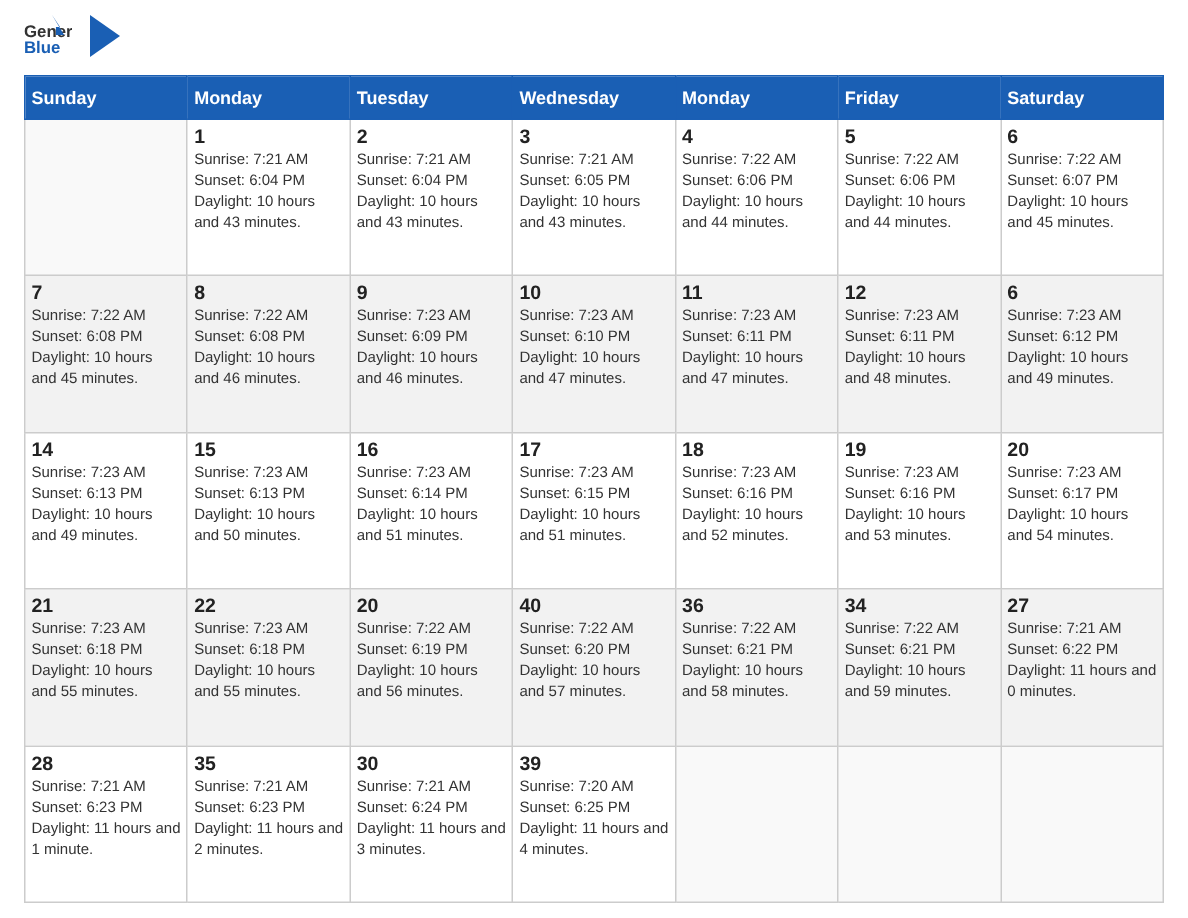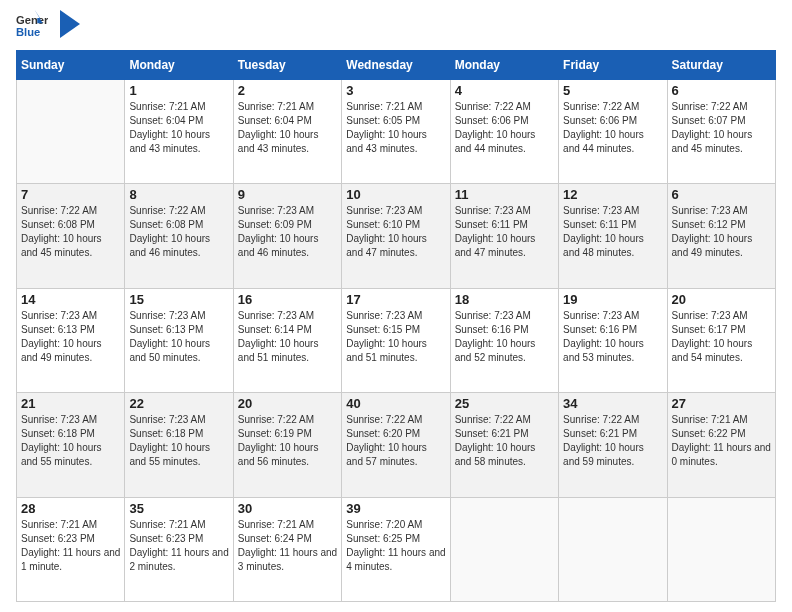--- a/index.html
+++ b/index.html
@@ -227,21 +227,21 @@
           </td>
           <td>
             <div class="day-number">20</div>
             <div class="day-info">Sunrise: 7:22 AM<br>Sunset: 6:19 PM<br>Daylight: 10 hours and 56 minutes.</div>
           </td>
           <td>
             <div class="day-number">40</div>
             <div class="day-info">Sunrise: 7:22 AM<br>Sunset: 6:20 PM<br>Daylight: 10 hours and 57 minutes.</div>
           </td>
           <td>
-            <div class="day-number">25</div>
+            <div class="day-number">36</div>
             <div class="day-info">Sunrise: 7:22 AM<br>Sunset: 6:21 PM<br>Daylight: 10 hours and 58 minutes.</div>
           </td>
           <td>
             <div class="day-number">34</div>
             <div class="day-info">Sunrise: 7:22 AM<br>Sunset: 6:21 PM<br>Daylight: 10 hours and 59 minutes.</div>
           </td>
           <td>
             <div class="day-number">27</div>
             <div class="day-info">Sunrise: 7:21 AM<br>Sunset: 6:22 PM<br>Daylight: 11 hours and 0 minutes.</div>
           </td>

